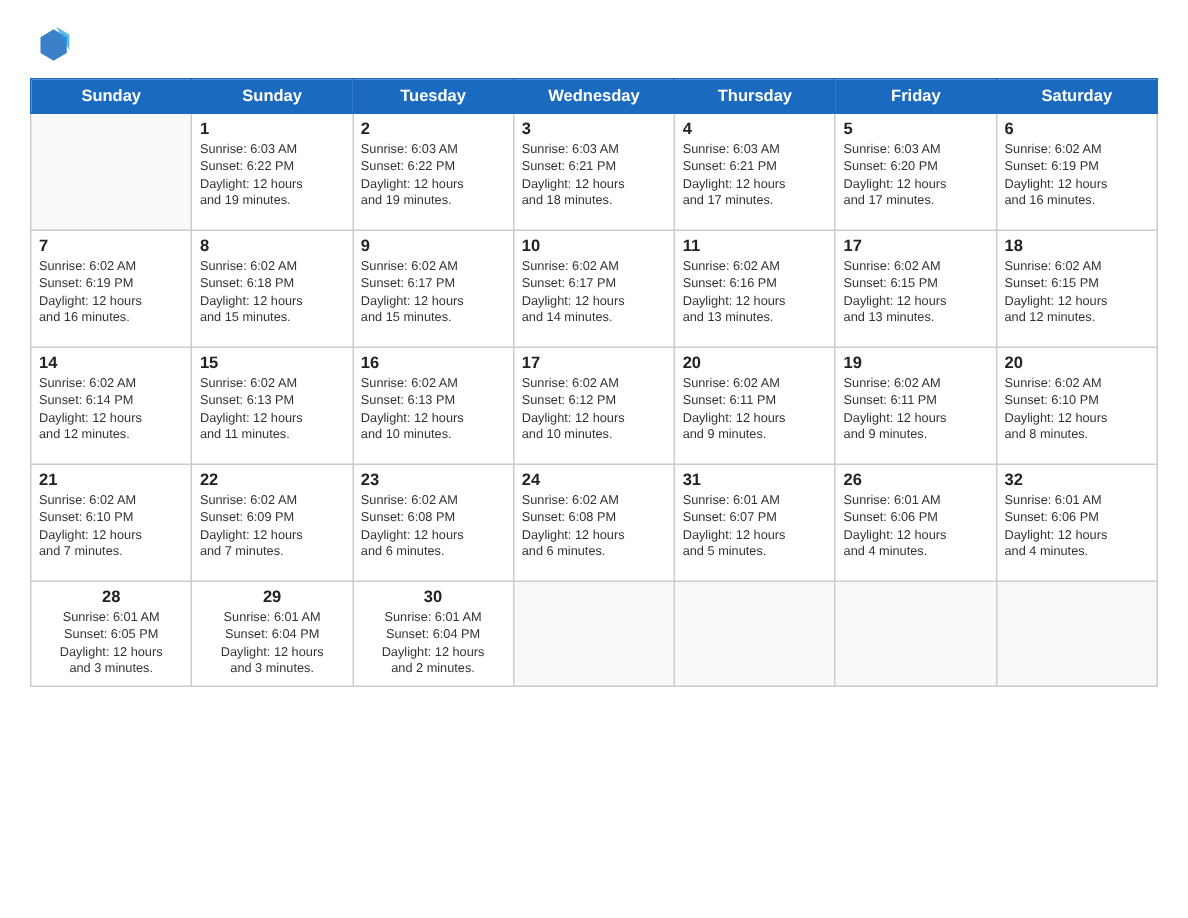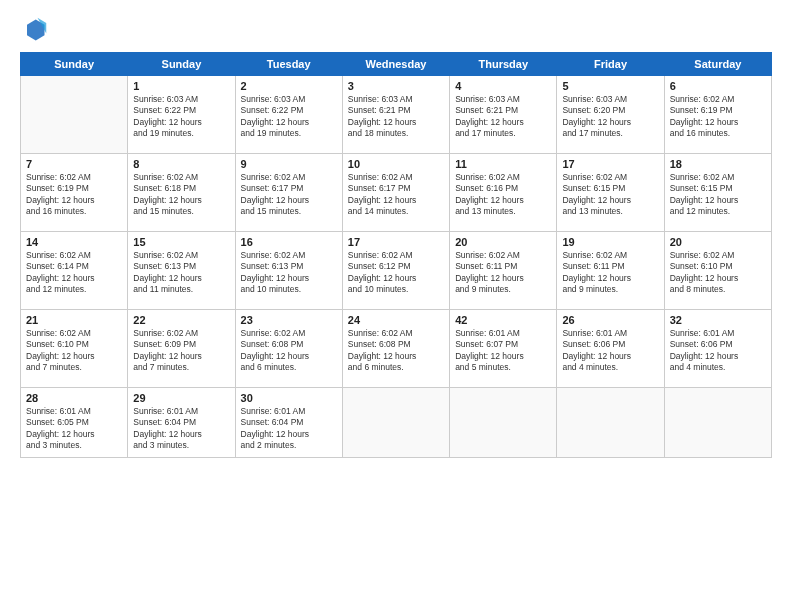--- a/index.html
+++ b/index.html
@@ -85,20 +85,21 @@
       line-height: 1.35;
     }
     .empty-cell {
       background: #f9f9f9;
     }
     .week-row td {
       height: 78px;
     }
     .last-row td {
       height: 70px;
+      text-align: center;
     }
   </style>
 </head>
 <body>
 
 <div class="page">
   <div class="header">
     <div class="logo">
       <svg class="logo-icon" viewBox="0 0 32 32">
         <polygon points="18,4 28,10 28,22 18,28 8,22 8,10" fill="#1a6abf" opacity="0.85"></polygon>
@@ -298,21 +299,21 @@
 and 6 minutes.</div>
           </td>
           <td>
             <span class="day-num">24</span>
             <div class="day-info" style="white-space: pre-line;">Sunrise: 6:02 AM
 Sunset: 6:08 PM
 Daylight: 12 hours
 and 6 minutes.</div>
           </td>
           <td>
-            <span class="day-num">42</span>
+            <span class="day-num">31</span>
             <div class="day-info" style="white-space: pre-line;">Sunrise: 6:01 AM
 Sunset: 6:07 PM
 Daylight: 12 hours
 and 5 minutes.</div>
           </td>
           <td>
             <span class="day-num">26</span>
             <div class="day-info" style="white-space: pre-line;">Sunrise: 6:01 AM
 Sunset: 6:06 PM
 Daylight: 12 hours

